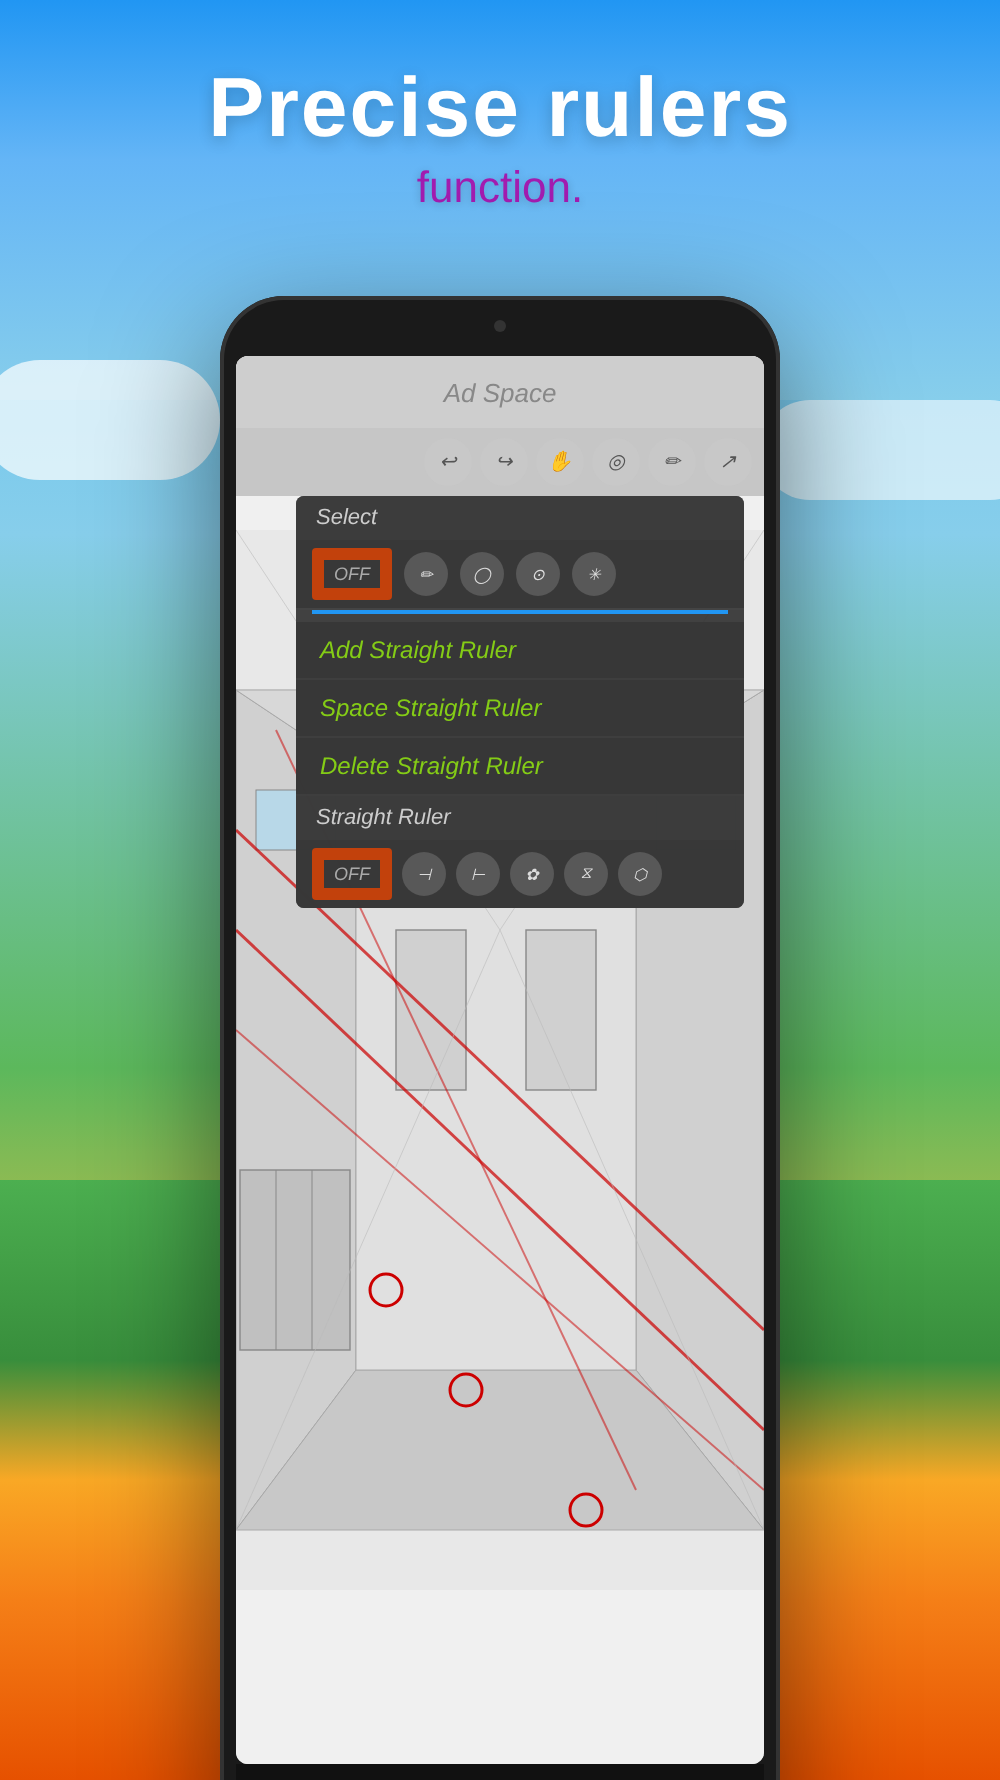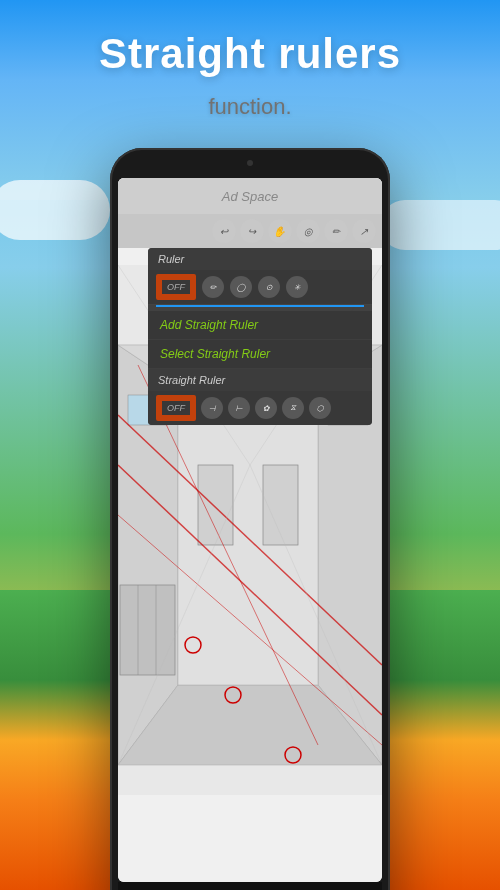--- a/index.html
+++ b/index.html
@@ -50,23 +50,23 @@
       font-size: 42px;
       font-weight: 900;
       color: white;
       text-shadow: 0 2px 8px rgba(0,0,0,0.2);
       letter-spacing: 1px;
     }
 
     .header-subtitle {
       font-size: 22px;
       font-weight: 400;
-      color: #737373;
+      color: #a21caf;
       text-shadow: 0 1px 4px rgba(0,0,0,0.2);
-      margin-top: 16px;
+      margin-top: 3px;
     }
 
     
     .phone-frame {
       position: absolute;
       top: 148px;
       left: 50%;
       transform: translateX(-50%);
       width: 280px;
       height: 784px;
@@ -288,21 +288,21 @@
     }
   </style>
 </head>
 <body>
 
 <div class="bg"></div>
 <div class="cloud-left"></div>
 <div class="cloud-right"></div>
 
 <div class="header-text">
-  <div class="header-title">Straight rulers</div>
+  <div class="header-title">Precise rulers</div>
   <div class="header-subtitle">function.</div>
 </div>
 
 <div class="phone-frame">
   <div class="phone-screen">
 
     <div class="drawing-area">
 
       <svg class="corridor-svg" viewBox="0 0 264 530" xmlns="http://www.w3.org/2000/svg">
 
@@ -355,31 +355,32 @@
     <div class="icon-toolbar">
       <div class="toolbar-icon">↩</div>
       <div class="toolbar-icon">↪</div>
       <div class="toolbar-icon">✋</div>
       <div class="toolbar-icon">◎</div>
       <div class="toolbar-icon">✏</div>
       <div class="toolbar-icon">↗</div>
     </div>
 
     <div class="ruler-menu">
-      <div class="ruler-menu-title">Ruler</div>
+      <div class="ruler-menu-title">Select</div>
       <div class="ruler-options-row">
         <span class="ruler-off-btn">OFF</span>
         <div class="ruler-icon-circle">✏</div>
         <div class="ruler-icon-circle">◯</div>
         <div class="ruler-icon-circle">⊙</div>
         <div class="ruler-icon-circle">✳</div>
       </div>
       <div class="ruler-blue-underline"></div>
       <div class="ruler-menu-item">Add Straight Ruler</div>
-      <div class="ruler-menu-item">Select Straight Ruler</div>
+      <div class="ruler-menu-item">Space Straight Ruler</div>
+      <div class="ruler-menu-item">Delete Straight Ruler</div>
       <div class="symmetry-title">Straight Ruler</div>
       <div class="symmetry-options-row">
         <span class="ruler-off-btn">OFF</span>
         <div class="ruler-icon-circle">⊣</div>
         <div class="ruler-icon-circle">⊢</div>
         <div class="ruler-icon-circle">✿</div>
         <div class="ruler-icon-circle">⧖</div>
         <div class="ruler-icon-circle">⬡</div>
       </div>
     </div>

